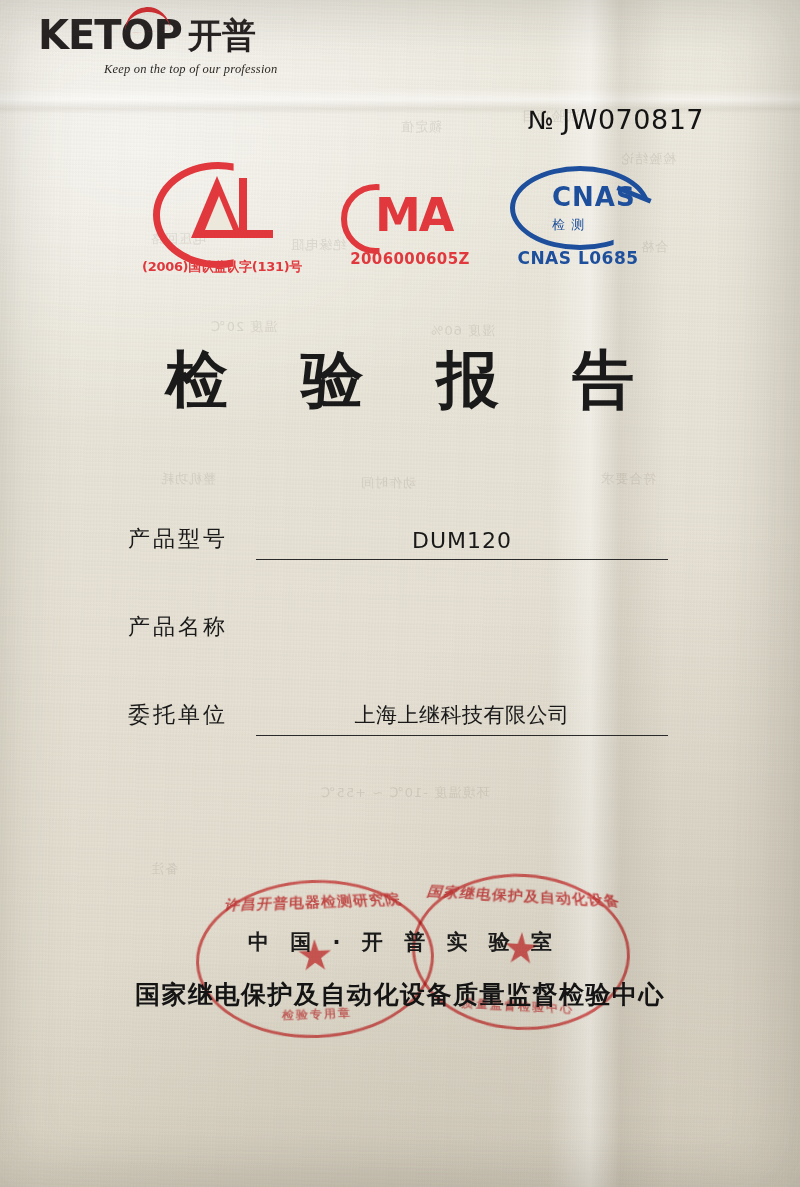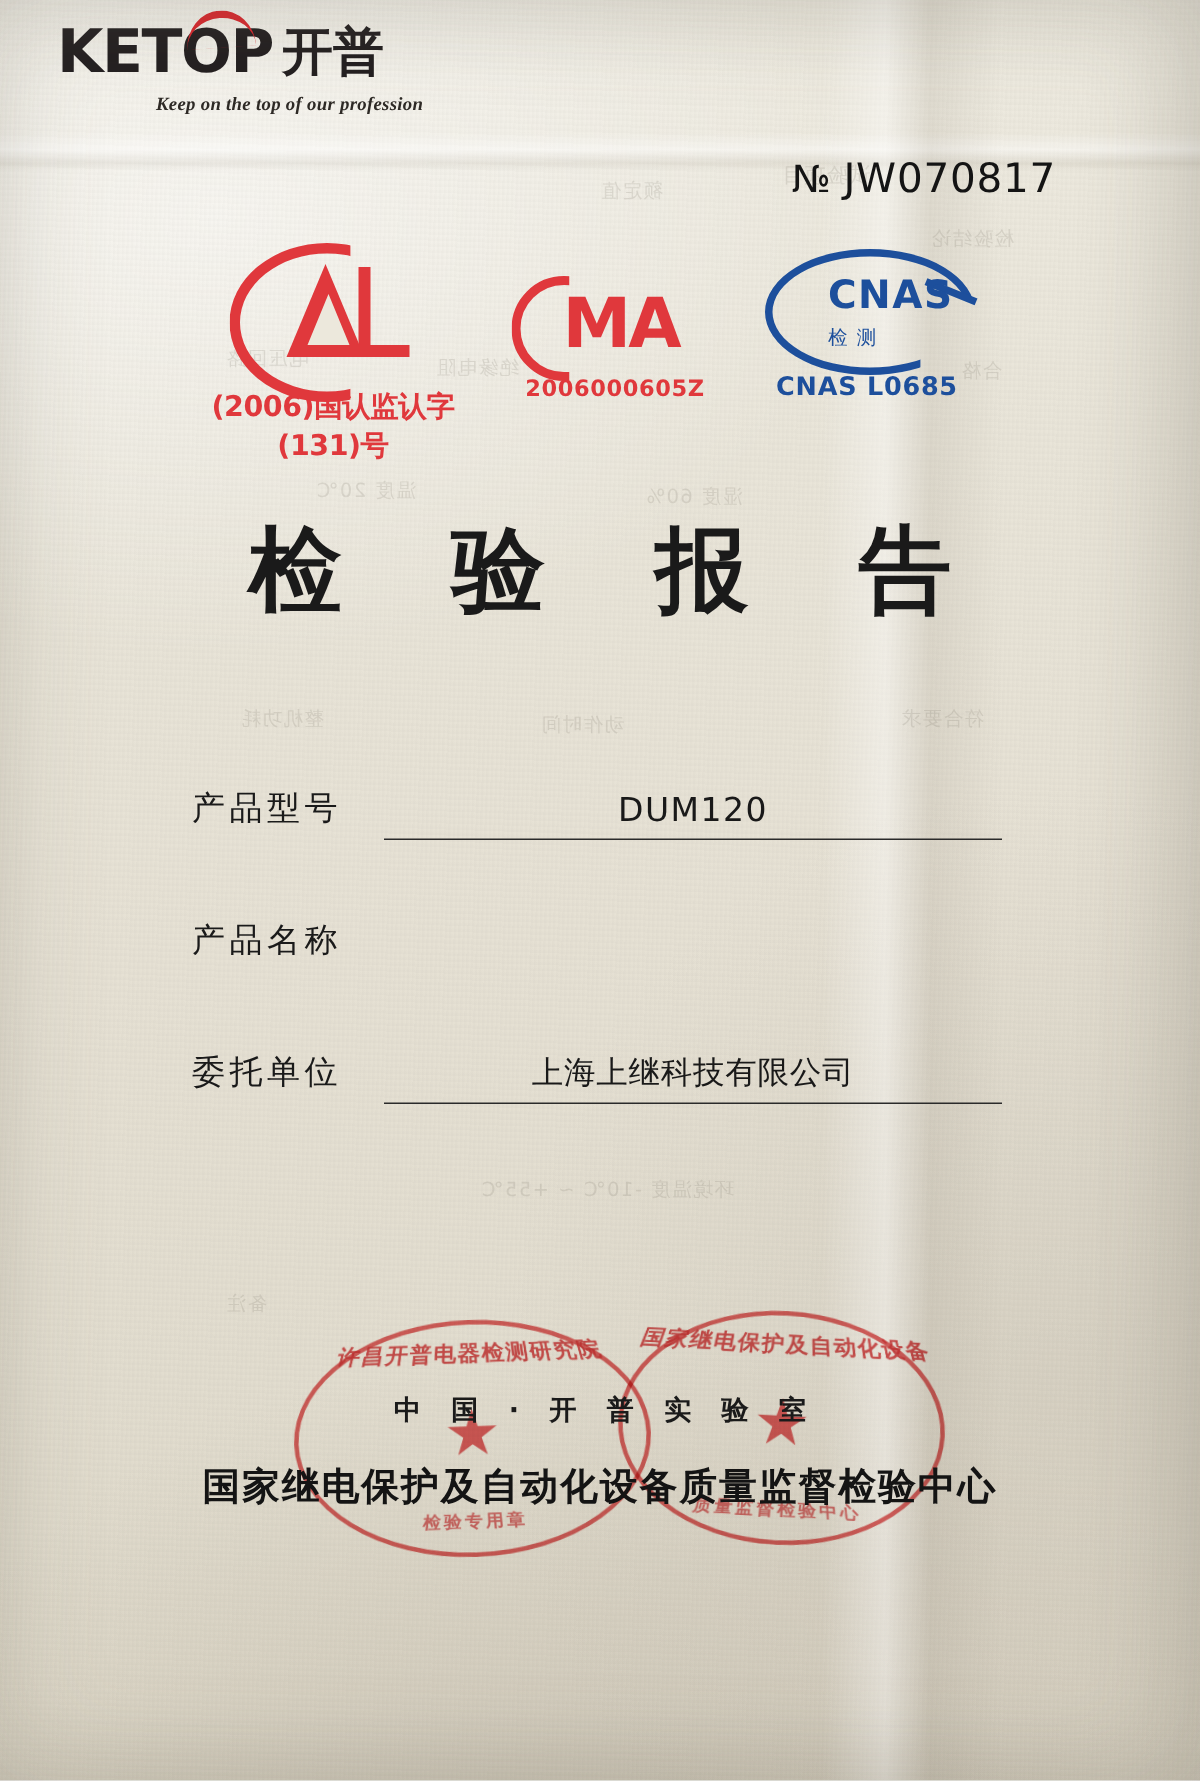--- a/index.html
+++ b/index.html
@@ -107,21 +107,20 @@
     transform: rotate(-4deg);
   }
   .logo-tag {
     font-family: "Liberation Serif", serif;
     font-style: italic;
     font-size: 12.5px;
     color: #2e2a26;
     margin-top: 4px;
     margin-left: 66px;
     letter-spacing: 0.2px;
-    font-weight: bold;
   }
 
   
   .serial {
     position: absolute;
     right: 96px;
     top: 104px;
     font-family: "DejaVu Sans", sans-serif;
     font-size: 27px;
     color: #141414;
@@ -187,21 +186,21 @@
   }
   .cal-l:after {
     content: "";
     position: absolute;
     left: 0; bottom: 0;
     width: 34px; height: 8px;
     background: #e0383c;
   }
   .cal-text {
     font-family: "DejaVu Sans", sans-serif;
-    font-size: 19px;
+    font-size: 13px;
     font-weight: 700;
     color: #e0383c;
     margin-top: 2px;
     letter-spacing: -0.3px;
   }
 
   .cma-glyph {
     position: relative;
     width: 138px;
     height: 70px;
@@ -337,21 +336,21 @@
 
   
   .footer {
     position: absolute;
     left: 0; right: 0;
     top: 928px;
     text-align: center;
   }
   .footer-lab {
     font-family: "DejaVu Sans", sans-serif;
-    font-size: 18px;
+    font-size: 21px;
     font-weight: 700;
     letter-spacing: 7px;
     color: #1a1a1a;
     text-indent: 7px;
   }
   .footer-center {
     font-family: "DejaVu Sans", sans-serif;
     font-size: 25px;
     font-weight: 700;
     letter-spacing: 1.5px;

